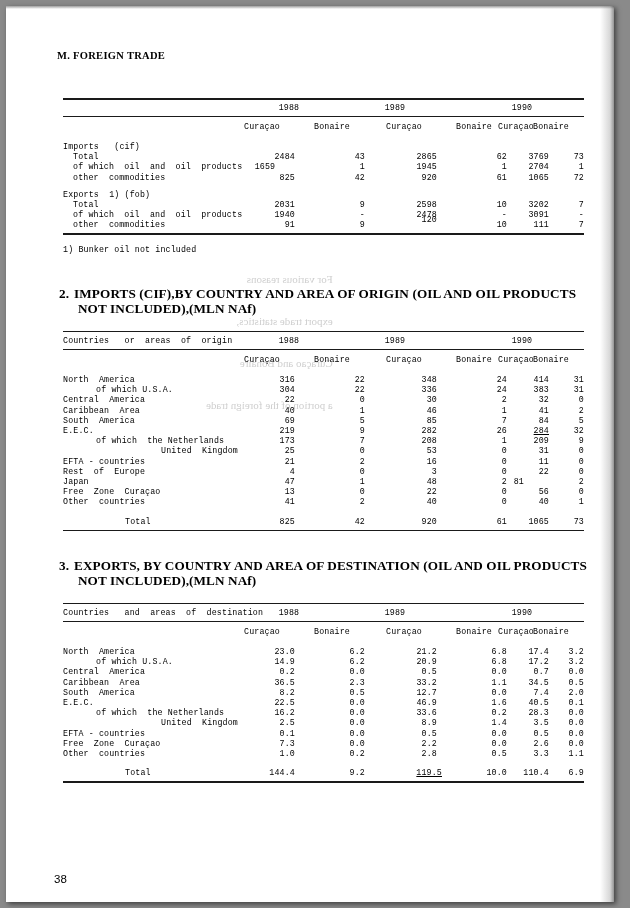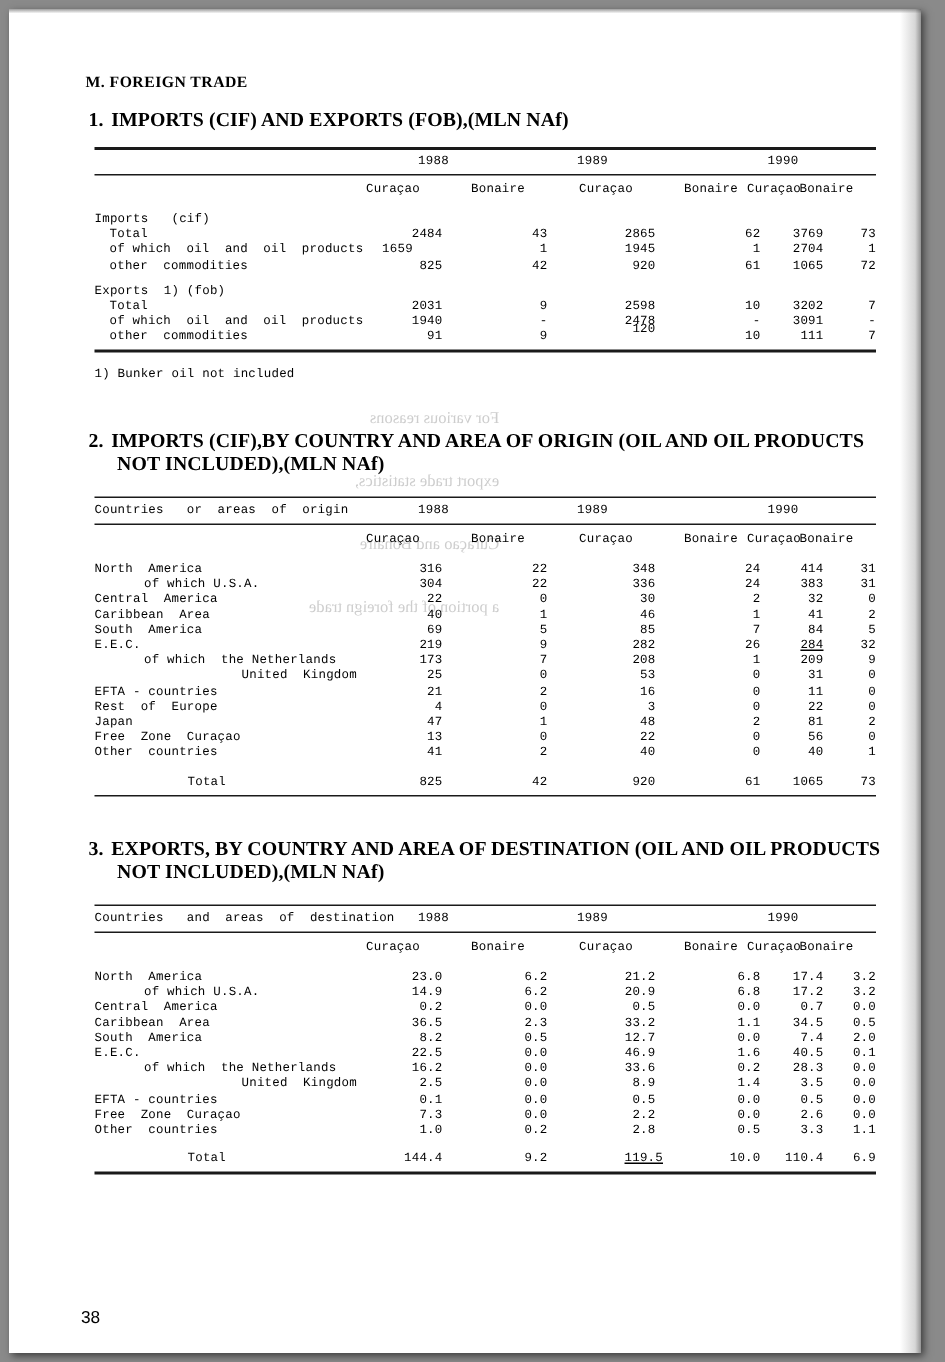--- a/index.html
+++ b/index.html
@@ -122,23 +122,20 @@
 
   <div class="ghost" style="left:200px; top:238px;">
     <div>For various reasons</div>
     <div>export trade statistics,</div>
     <div>Curaçao and Bonaire</div>
     <div>a portion of the foreign trade</div>
   </div>
 
   <div class="sec-letter">M. FOREIGN TRADE</div>
 
-  <div class="tbl-title" id="title1">
-    <span class="num">1.</span><span>IMPORTS  (CIF) AND EXPORTS  (FOB),(MLN  NAf)</span>
-  </div>
 
   <div class="tbl" id="tbl1">
       <div class="rule" style="left: 57px; top: 92px; width: 521px; height: 2px;"></div>
       <div class="yhead mono" style="left: 248px; top: 97px; width: 70px;">1988</div>
       <div class="yhead mono" style="left: 318px; top: 97px; width: 142px;">1989</div>
       <div class="yhead mono" style="left: 460px; top: 97px; width: 112px;">1990</div>
       <div class="rule" style="left: 57px; top: 110px; width: 521px; height: 1px;"></div>
       <div class="chead mono" style="left: 225px; top: 116px; width: 62px;">Curaçao</div>
       <div class="chead mono" style="left: 295px; top: 116px; width: 62px;">Bonaire</div>
       <div class="chead mono" style="left: 367px; top: 116px; width: 62px;">Curaçao</div>
@@ -279,21 +276,21 @@
       <div class="cell mono" style="left: 299px; top: 460.8px; width: 60px;">0</div>
       <div class="cell mono" style="left: 371px; top: 460.8px; width: 60px;">3</div>
       <div class="cell mono" style="left: 441px; top: 460.8px; width: 60px;">0</div>
       <div class="cell mono" style="left: 483px; top: 460.8px; width: 60px;">22</div>
       <div class="cell mono" style="left: 518px; top: 460.8px; width: 60px;">0</div>
       <div class="stub mono" style="left: 57px; top: 471px;">Japan</div>
       <div class="cell mono" style="left: 229px; top: 471px; width: 60px;">47</div>
       <div class="cell mono" style="left: 299px; top: 471px; width: 60px;">1</div>
       <div class="cell mono" style="left: 371px; top: 471px; width: 60px;">48</div>
       <div class="cell mono" style="left: 441px; top: 471px; width: 60px;">2</div>
-      <div class="cell mono" style="left: 483px; top: 471px; width: 60px;">81</div>
+      <div class="cell mono" style="left: 458px; top: 471px; width: 60px;">81</div>
       <div class="cell mono" style="left: 518px; top: 471px; width: 60px;">2</div>
       <div class="stub mono" style="left: 57px; top: 481.2px;">Free  Zone  Curaçao</div>
       <div class="cell mono" style="left: 229px; top: 481.2px; width: 60px;">13</div>
       <div class="cell mono" style="left: 299px; top: 481.2px; width: 60px;">0</div>
       <div class="cell mono" style="left: 371px; top: 481.2px; width: 60px;">22</div>
       <div class="cell mono" style="left: 441px; top: 481.2px; width: 60px;">0</div>
       <div class="cell mono" style="left: 483px; top: 481.2px; width: 60px;">56</div>
       <div class="cell mono" style="left: 518px; top: 481.2px; width: 60px;">0</div>
       <div class="stub mono" style="left: 57px; top: 491.4px;">Other  countries</div>
       <div class="cell mono" style="left: 229px; top: 491.4px; width: 60px;">41</div>

